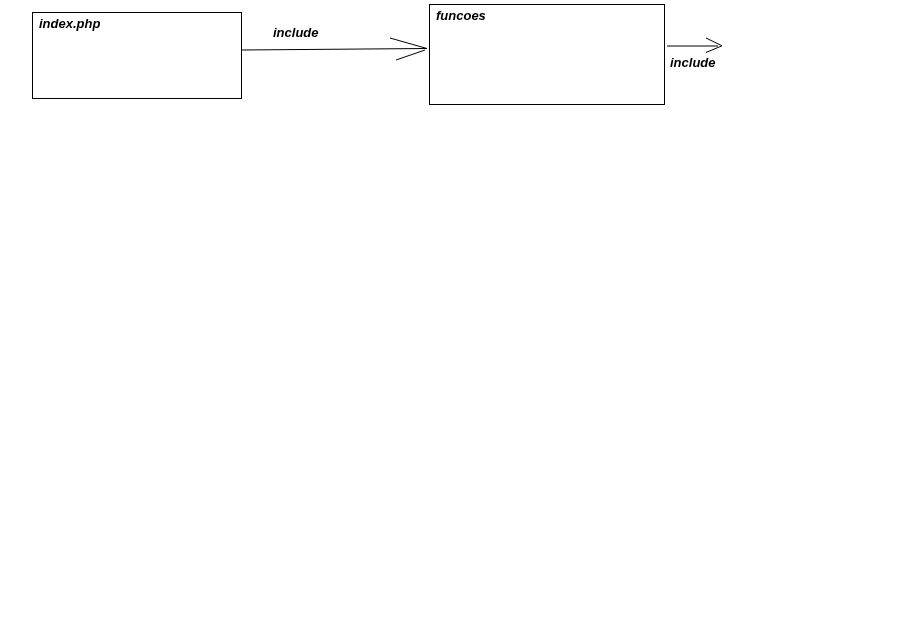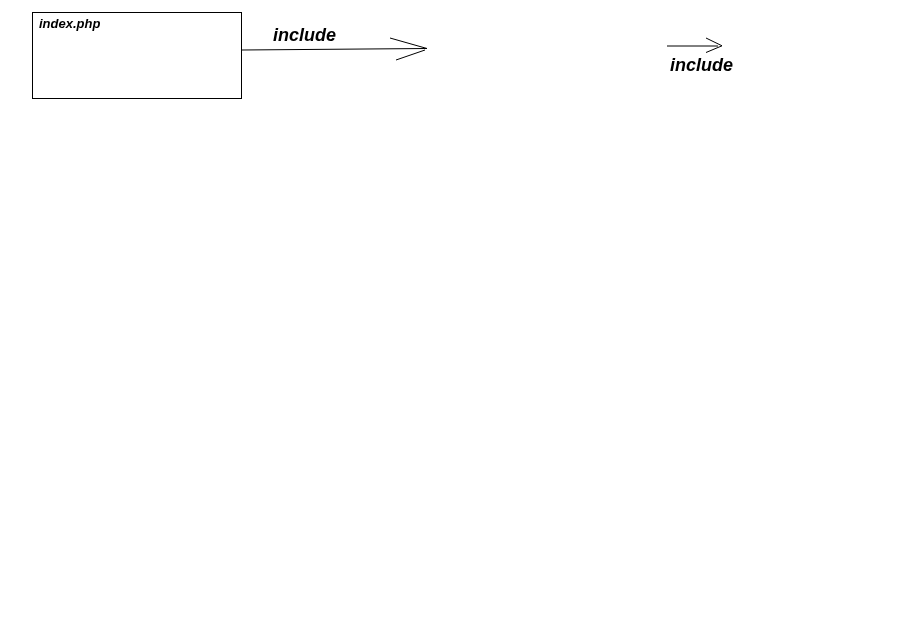--- a/index.html
+++ b/index.html
@@ -29,21 +29,21 @@
     font-style: italic;
     color: #000000;
     line-height: 1.15;
     white-space: nowrap;
   }
   #node-index   { left: 32px;  top: 12px; width: 210px; height: 87px;  }
   #node-funcoes { left: 429px; top: 4px;  width: 236px; height: 101px; }
   #node-config  { left: 740px; top: 7px;  width: 175px; height: 104px; }
   .edge-label {
     position: absolute;
-    font-size: 18px;
+    font-size: 13px;
     font-weight: bold;
     font-style: italic;
     color: #000000;
     white-space: nowrap;
   }
   #edge-label-1 { left: 273px; top: 25px; }
   #edge-label-2 { left: 670px; top: 55px; }
   .arrow-layer {
     position: absolute;
     left: 0;
@@ -55,20 +55,23 @@
 </style>
 </head>
 <body>
 
 <div class="canvas">
 
   <div class="node" id="node-index">
     <span class="node-label">index.php</span>
   </div>
 
+  <div class="node" id="node-funcoes">
+    <span class="node-label">funcoes</span>
+  </div>
 
 
   <svg class="arrow-layer" viewBox="0 0 922 619" xmlns="http://www.w3.org/2000/svg">
 
     <g stroke="#000000" stroke-width="1" fill="none">
       <line x1="242" y1="50" x2="427" y2="48.5"></line>
       <line x1="390" y1="38" x2="427" y2="48.5"></line>
       <line x1="396" y1="60" x2="425" y2="50"></line>
     </g>
 

